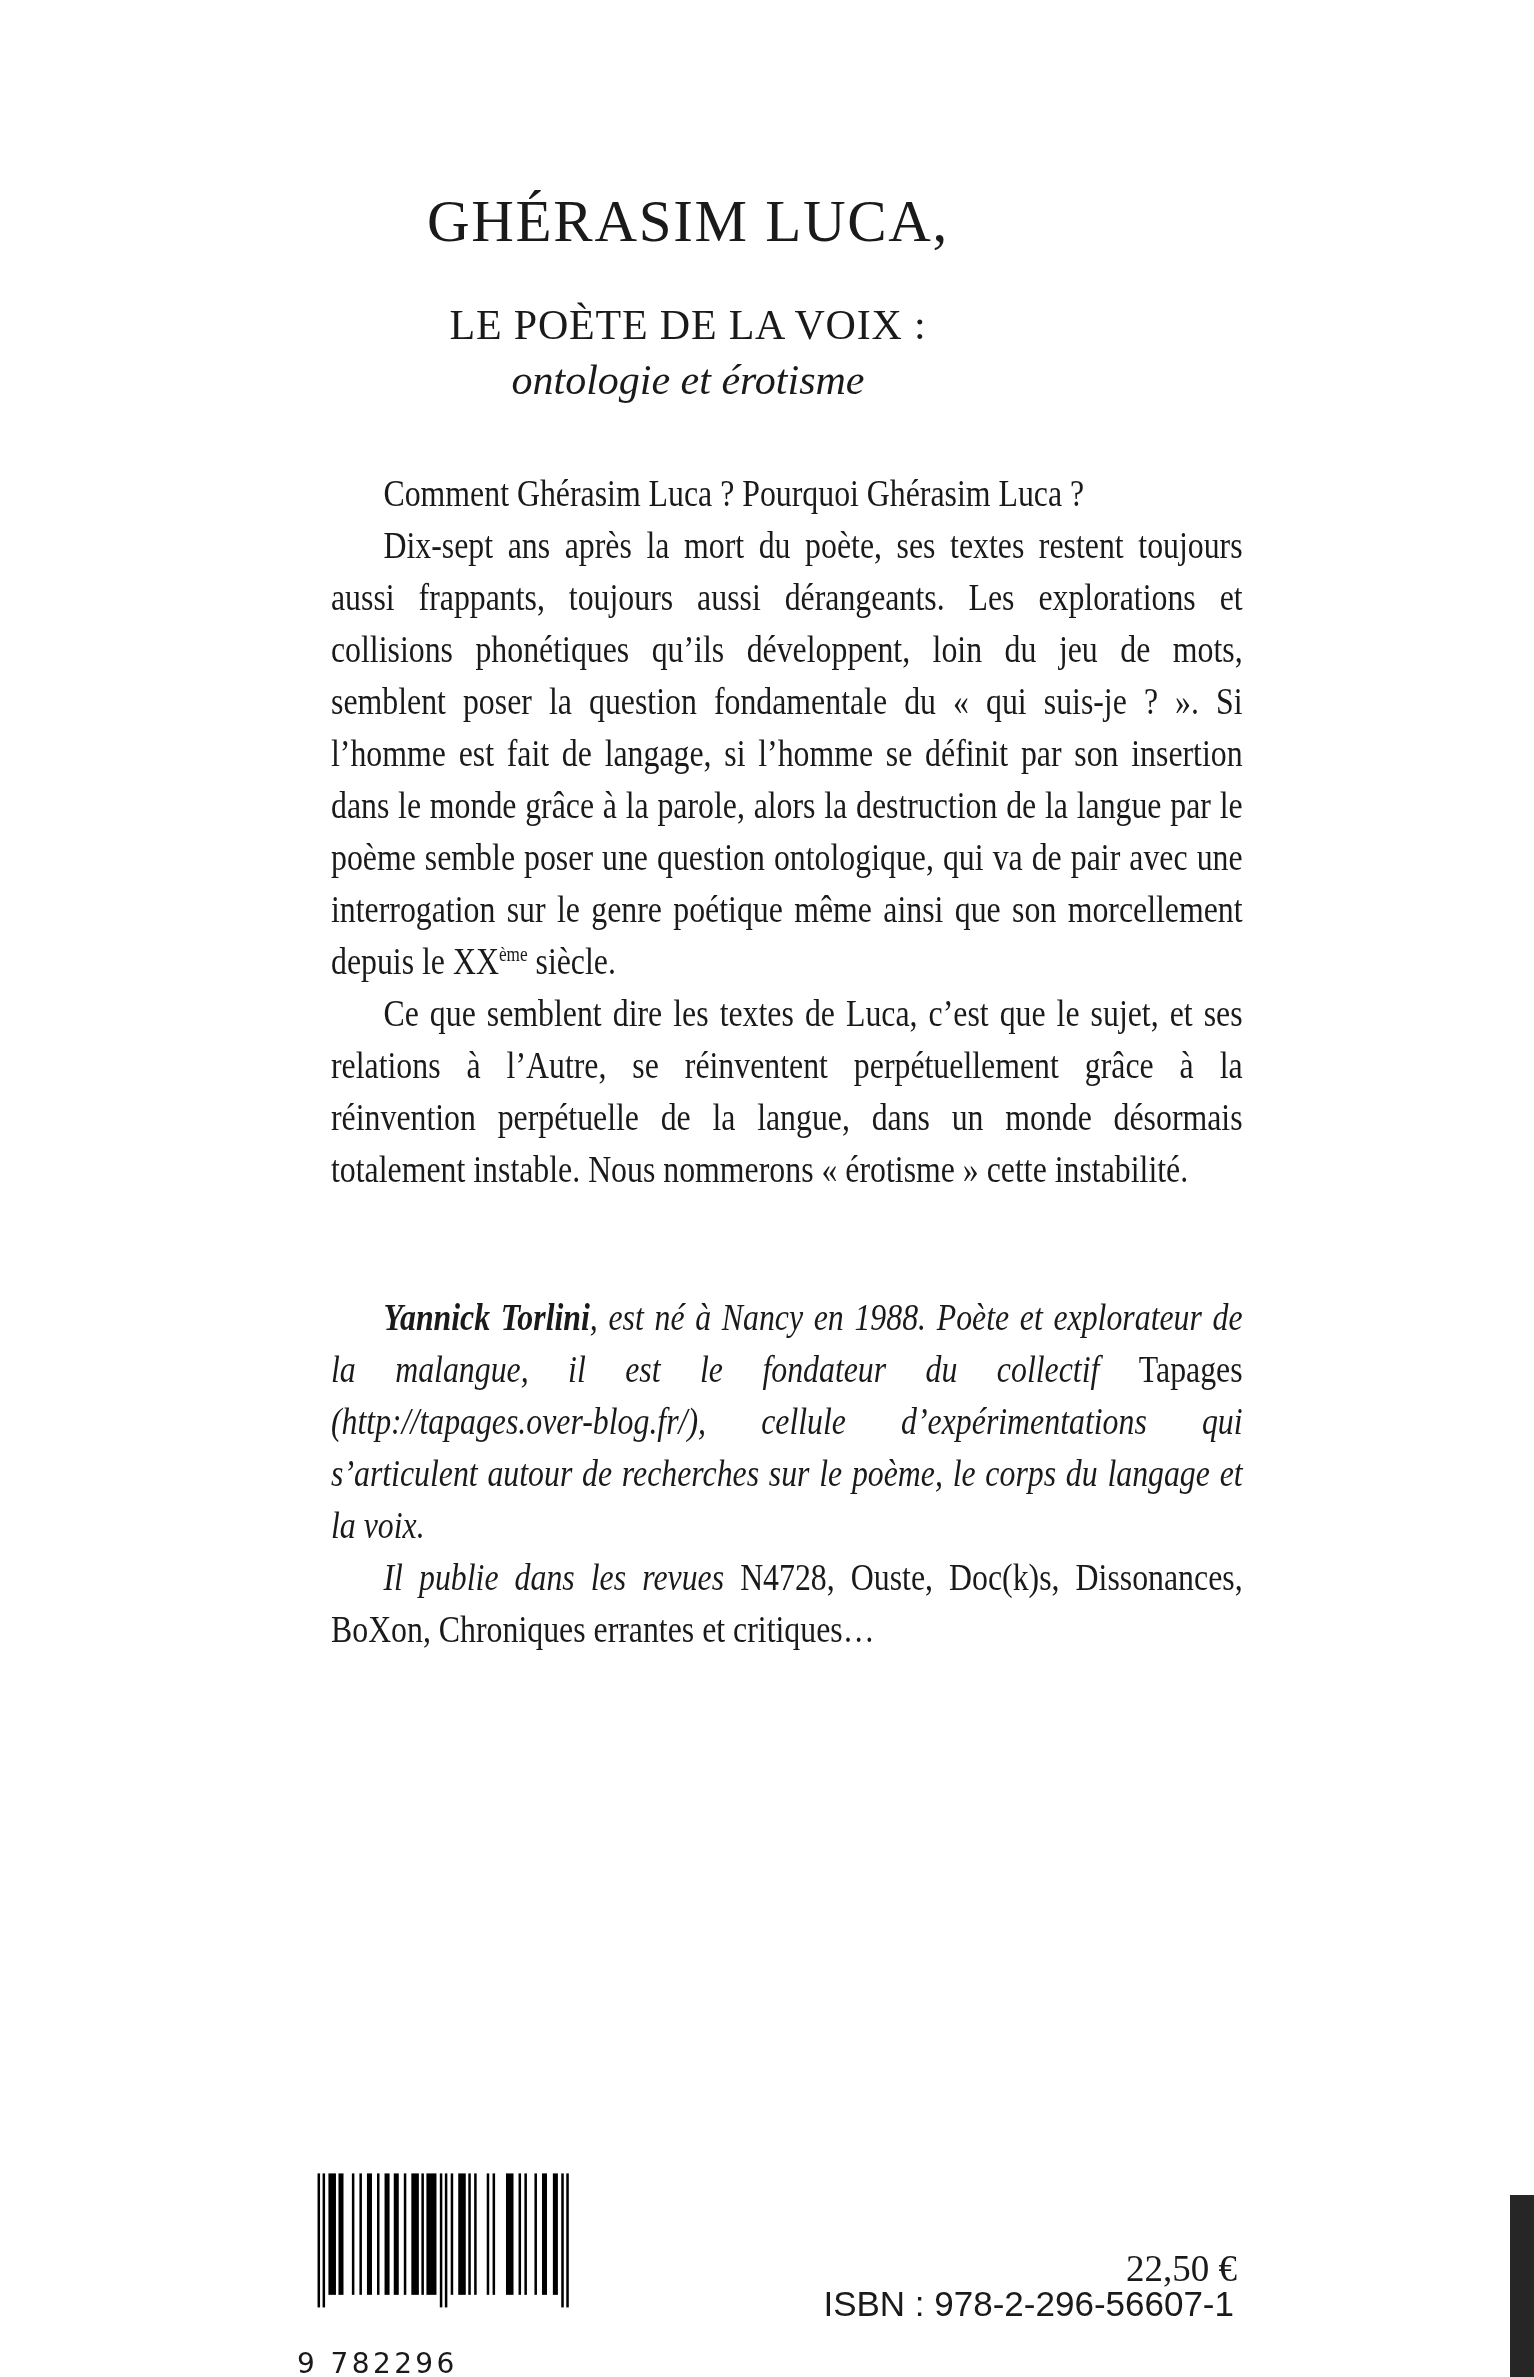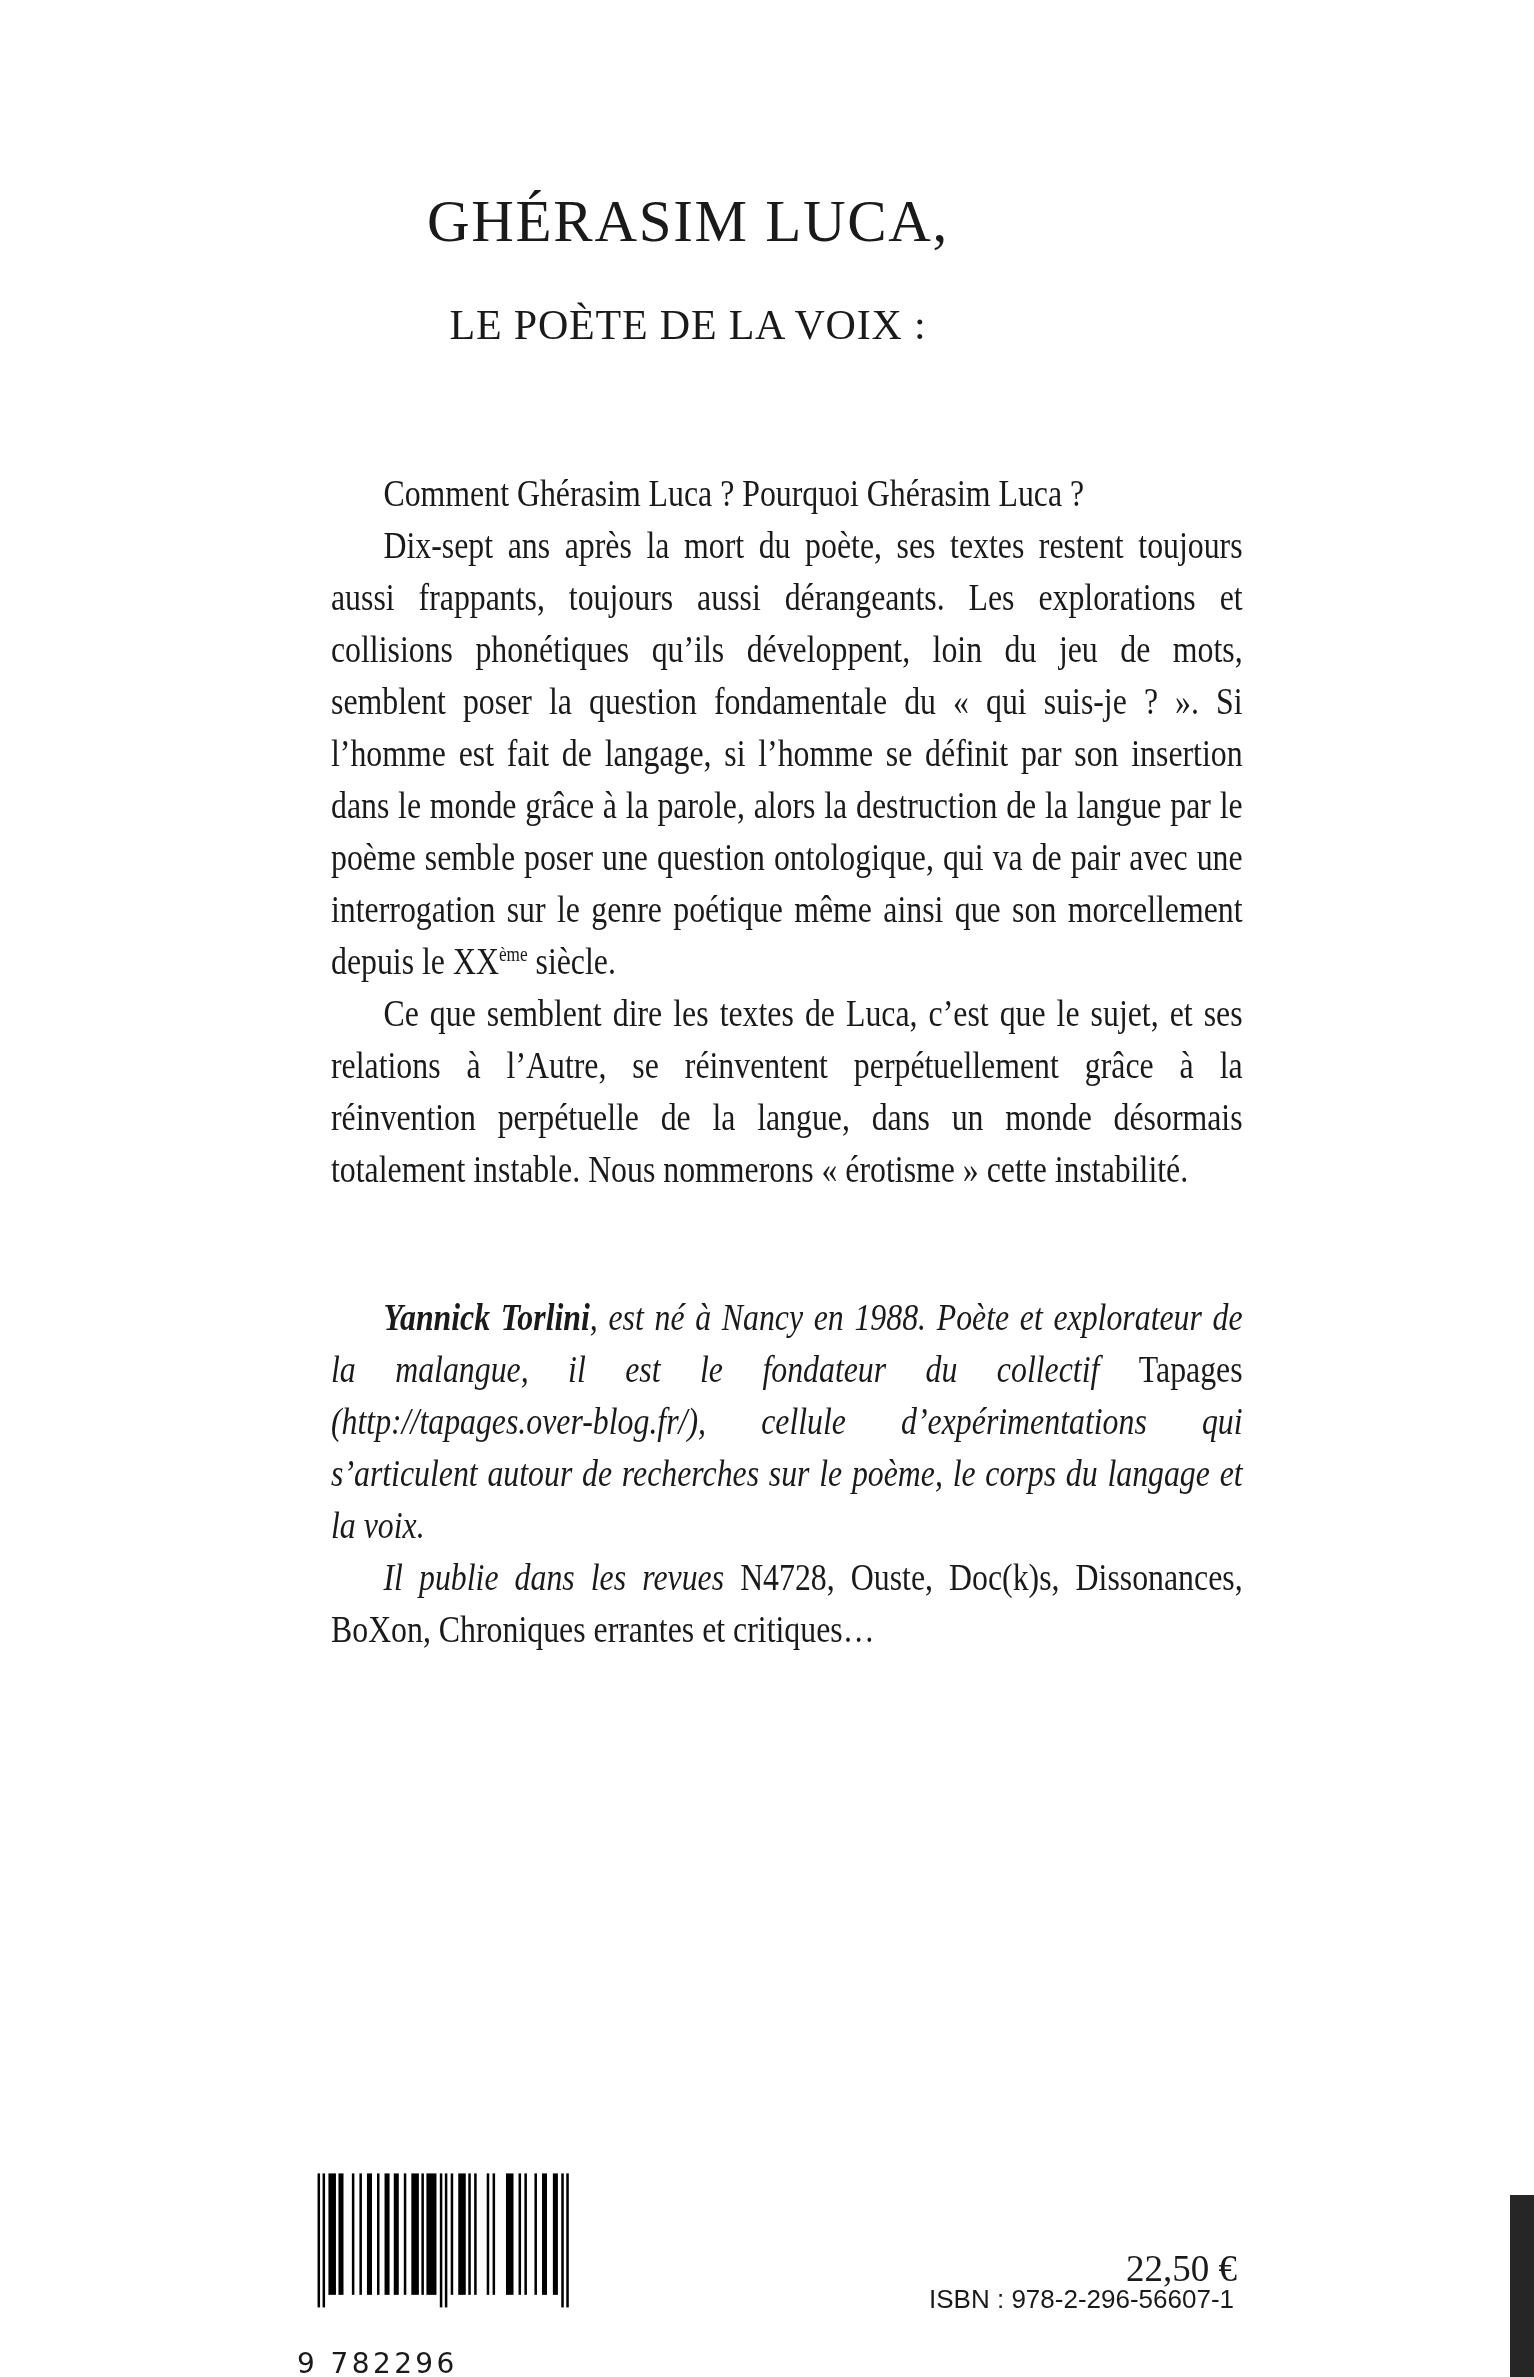--- a/index.html
+++ b/index.html
@@ -28,30 +28,31 @@
     .barcode { position: absolute; left: 310px; top: 2169px; width: 268px; height: 147px; }
     .barcode-digits {
       position: absolute; left: 297px; top: 2299px; width: 277px;
       font-family: "DejaVu Sans", sans-serif; font-size: 28px; letter-spacing: 3.4px; margin-top: 48px;
     }
     .price {
       position: absolute; right: 297px; top: 2247px; font-size: 37px; text-align: right;
     }
     .isbn {
       position: absolute; right: 300px; top: 2284px;
-      font-family: "Liberation Sans", sans-serif; font-size: 26px; text-align: right;
+      font-family: "Liberation Sans", sans-serif; font-size: 35px; text-align: right;
     }
     .edge-bar { position: absolute; left: 1510px; top: 2195px; width: 24px; height: 182px; background: #262626; }
   </style>
 </head>
 <body>
 
 <div class="title-block">
   <div class="title-main">GHÉRASIM LUCA,</div>
   <div class="title-sub">LE POÈTE DE LA VOIX :</div>
+  <div class="title-it">ontologie et érotisme</div>
 </div>
 
 <div class="body-text">
   <p>Comment Ghérasim Luca ? Pourquoi Ghérasim Luca ?</p>
   <p><span>Dix-sept ans après la mort du poète, ses textes restent toujours aussi frappants, toujours aussi dérangeants. Les explorations et collisions phonétiques qu’ils développent, loin du jeu de mots, semblent poser la question fondamentale du « qui suis-je ? ». Si l’homme est fait de langage, si l’homme se définit par son insertion dans le monde grâce à la parole, alors la destruction de la langue par le poème semble poser une question ontologique, qui va de pair avec une interrogation sur le genre poétique même ainsi que son morcellement depuis le XX</span><sup>ème</sup><span> siècle.</span></p>
   <p>Ce que semblent dire les textes de Luca, c’est que le sujet, et ses relations à l’Autre, se réinventent perpétuellement grâce à la réinvention perpétuelle de la langue, dans un monde désormais totalement instable. Nous nommerons « érotisme » cette instabilité.</p>
 </div>
 
 <div class="body-text bio">
   <p><span class="bold-it">Yannick Torlini</span><span class="it">, est né à Nancy en 1988. Poète et explorateur de la malangue, il est le fondateur du collectif </span><span>Tapages</span><span class="it"> (http://tapages.over-blog.fr/), cellule d’expérimentations qui s’articulent autour de recherches sur le poème, le corps du langage et la voix.</span></p>

